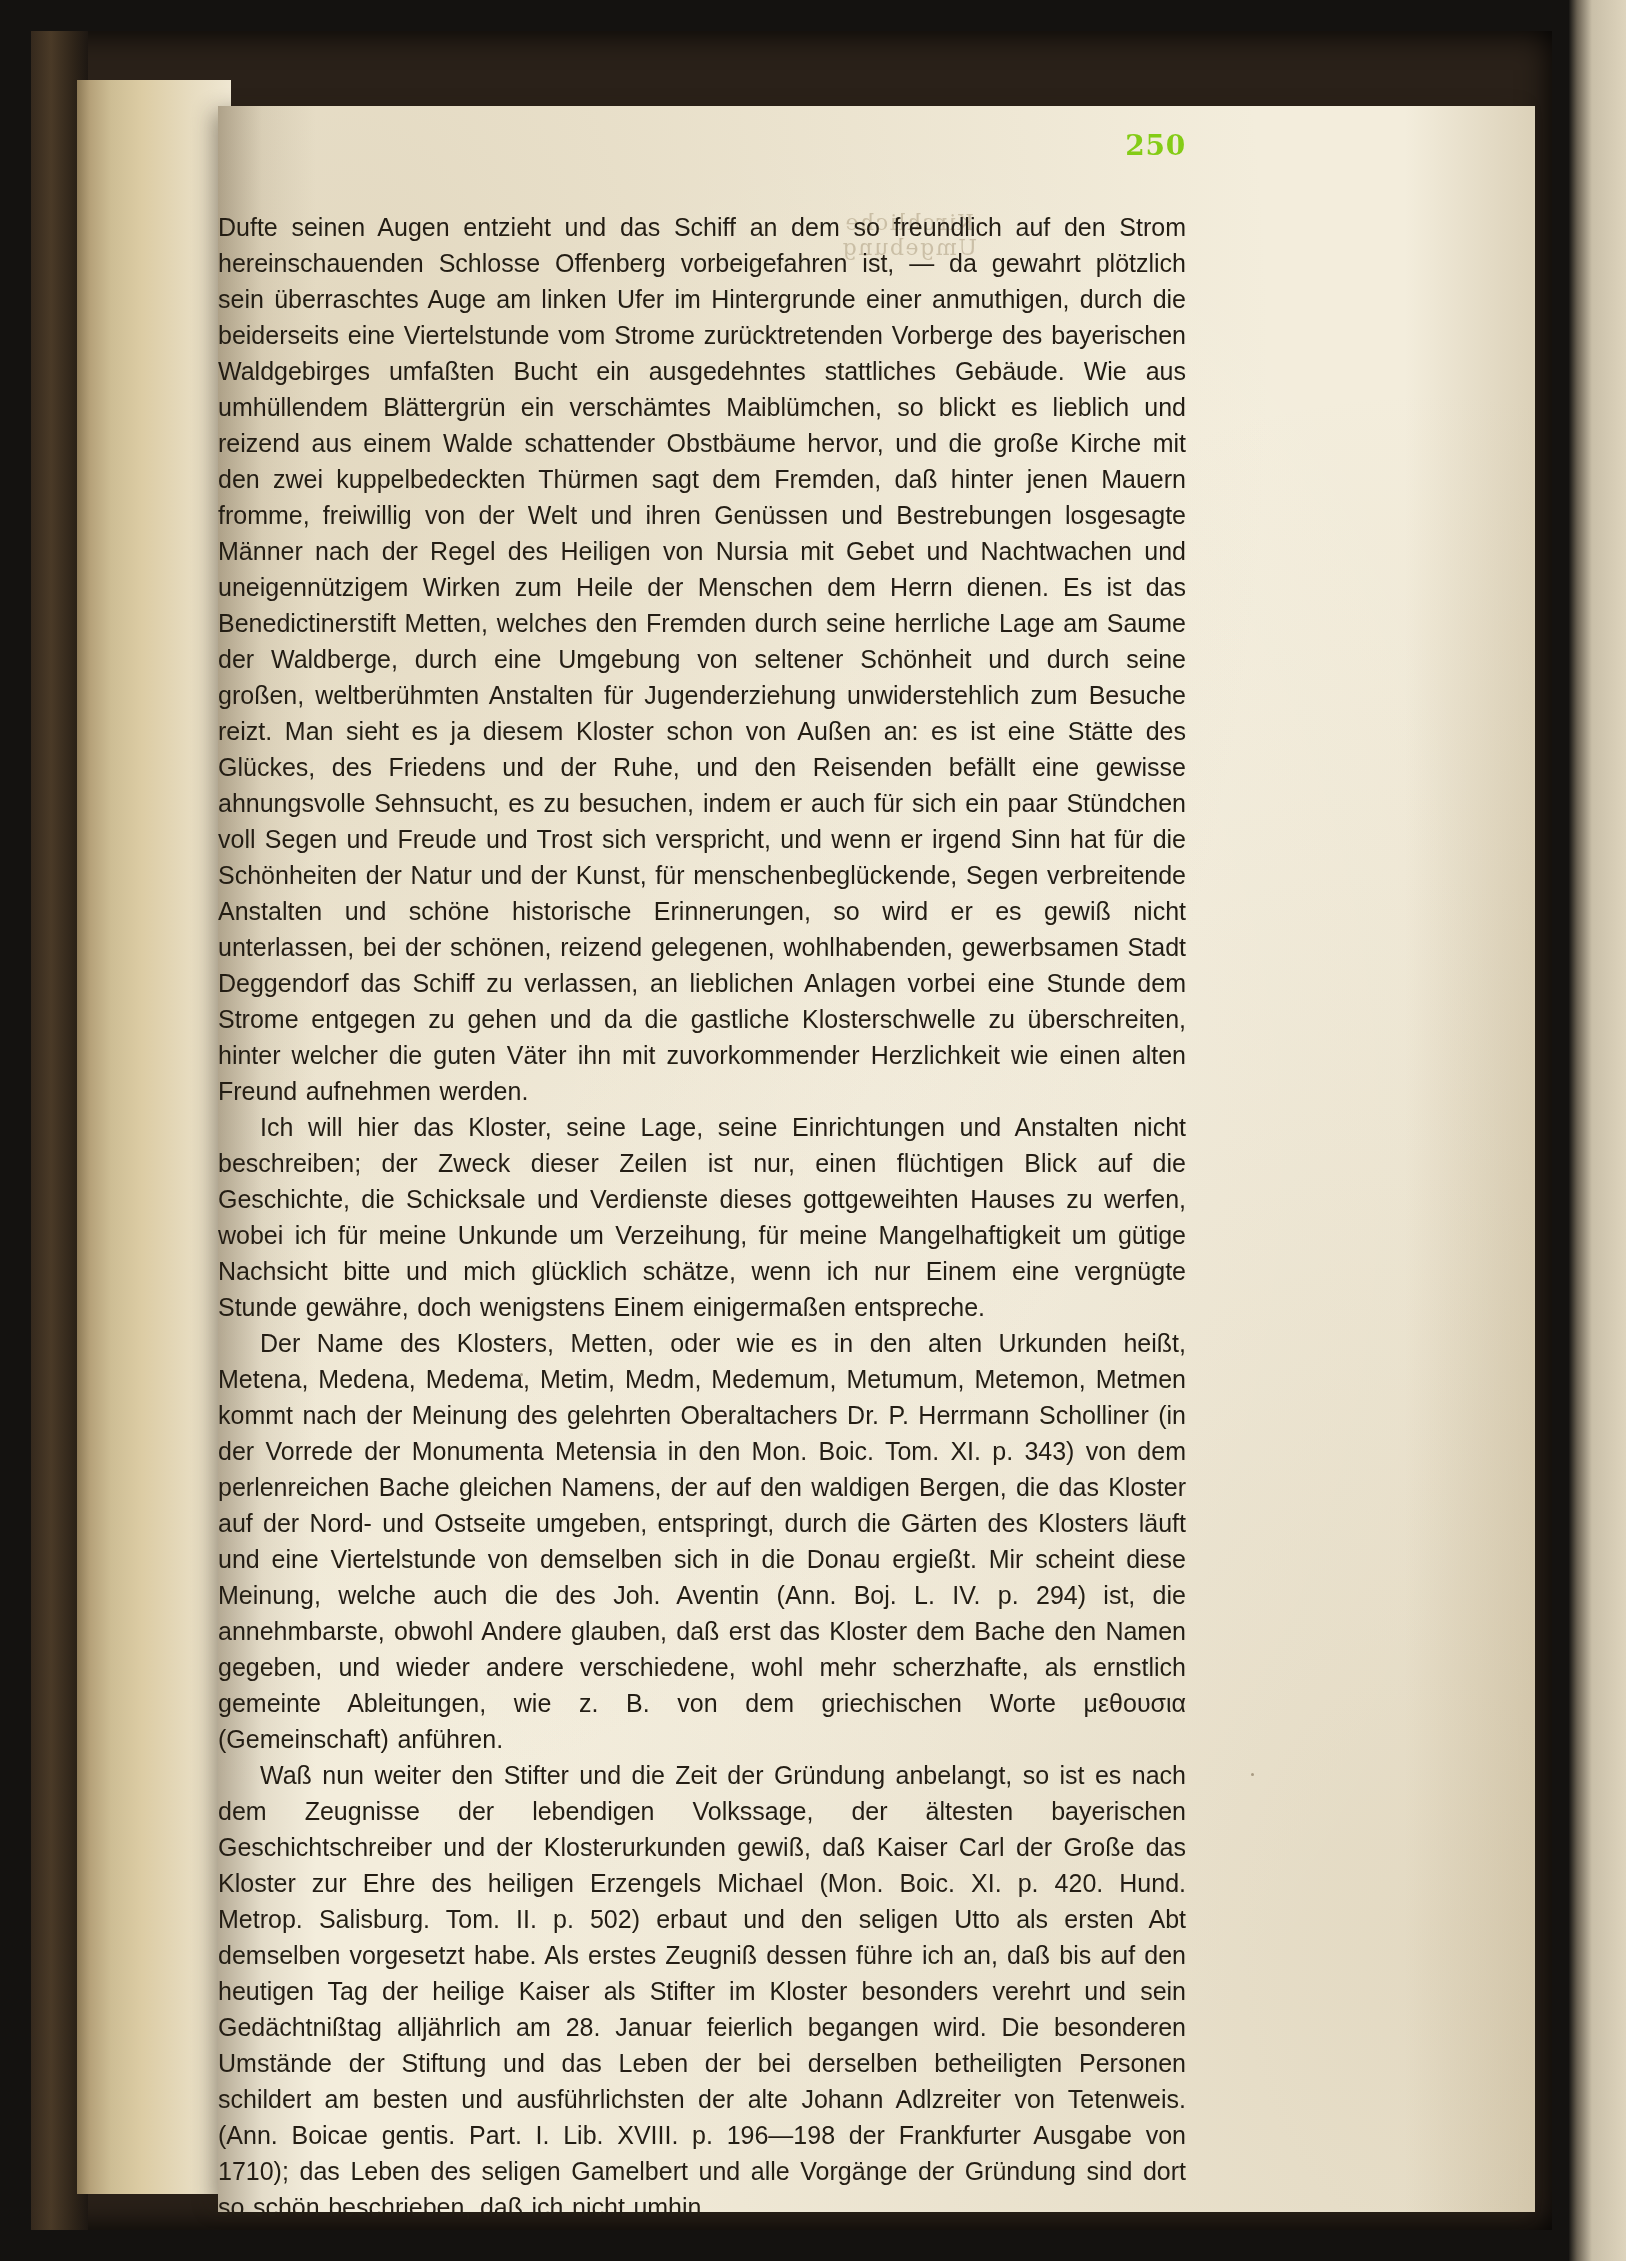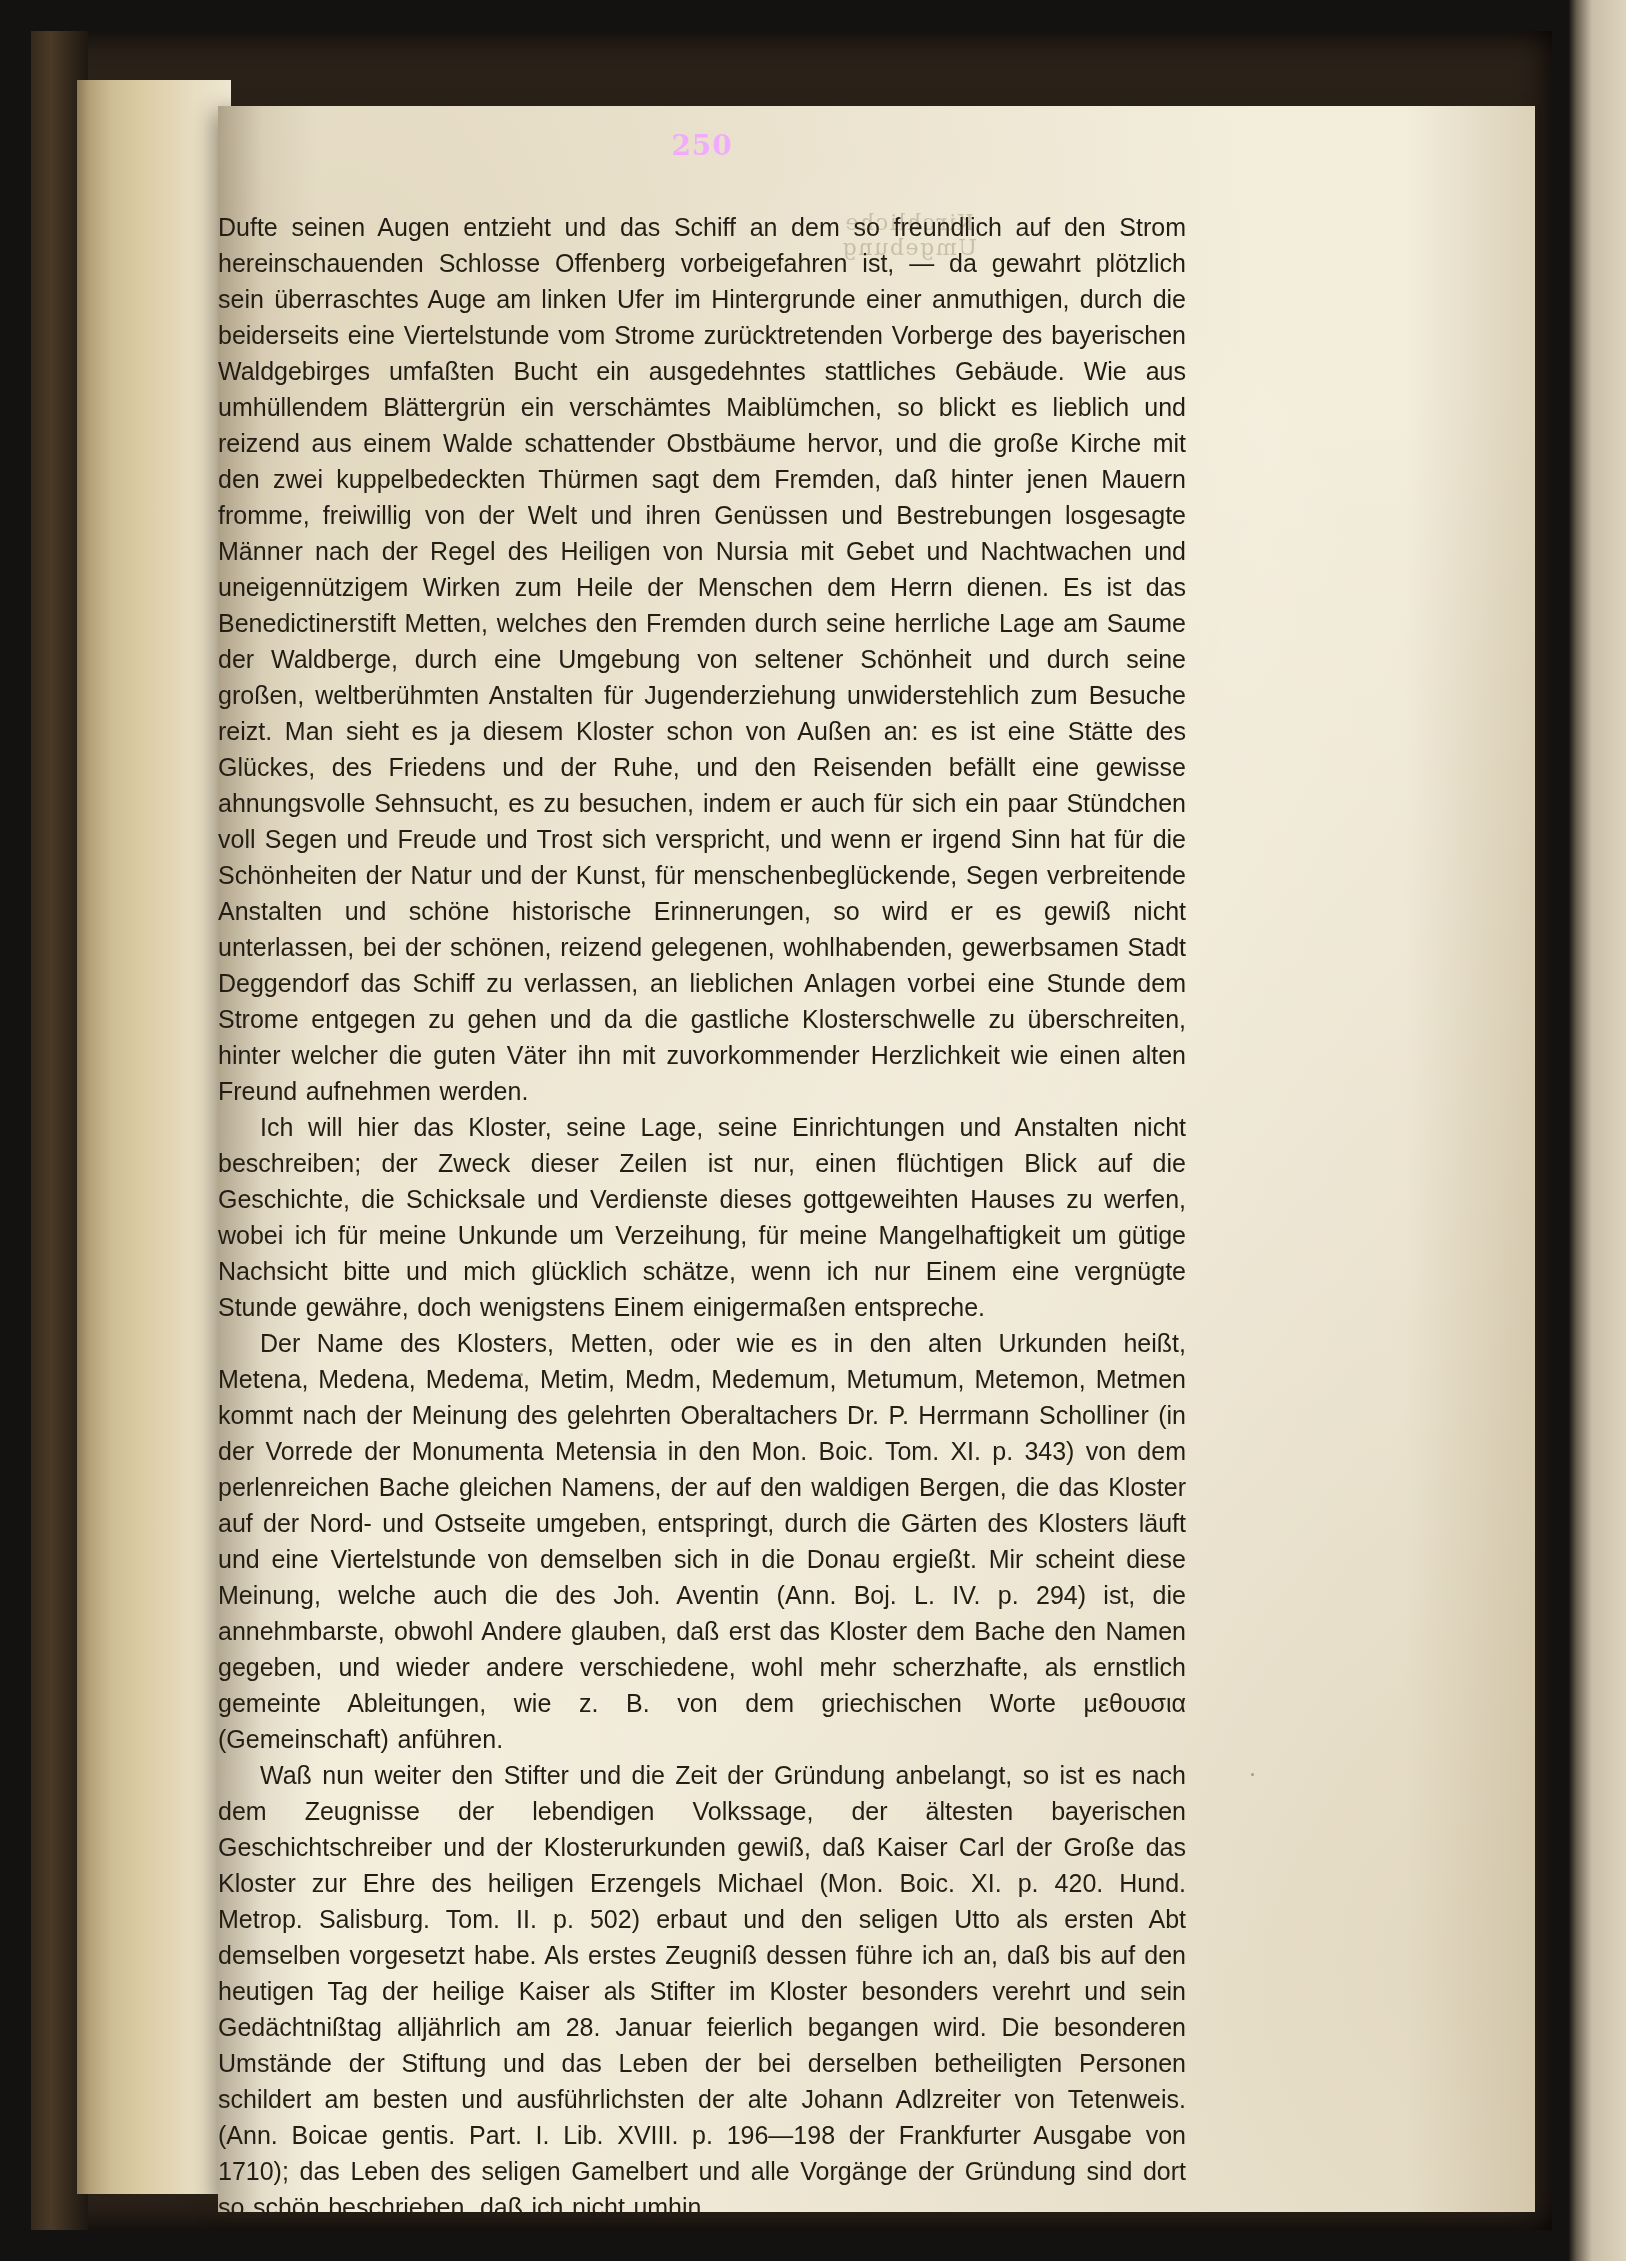--- a/index.html
+++ b/index.html
@@ -96,26 +96,26 @@
   }
 
   .text-block {
     position: absolute;
     top: 98px;
     left: 187px;
     width: 968px;
   }
 
   #page-number {
-    text-align: center;
+    text-align: right;
     font-family: "DejaVu Serif", serif;
     font-weight: bold;
     font-size: 28px;
     letter-spacing: 0.8px;
-    color: #f0abfc;
+    color: #84cc16;
     margin: 0 0 47px 0;
   }
 
   
   #bleed-head {
     position: absolute;
     top: 104px;
     left: 561px;
     width: 260px;
     text-align: center;

